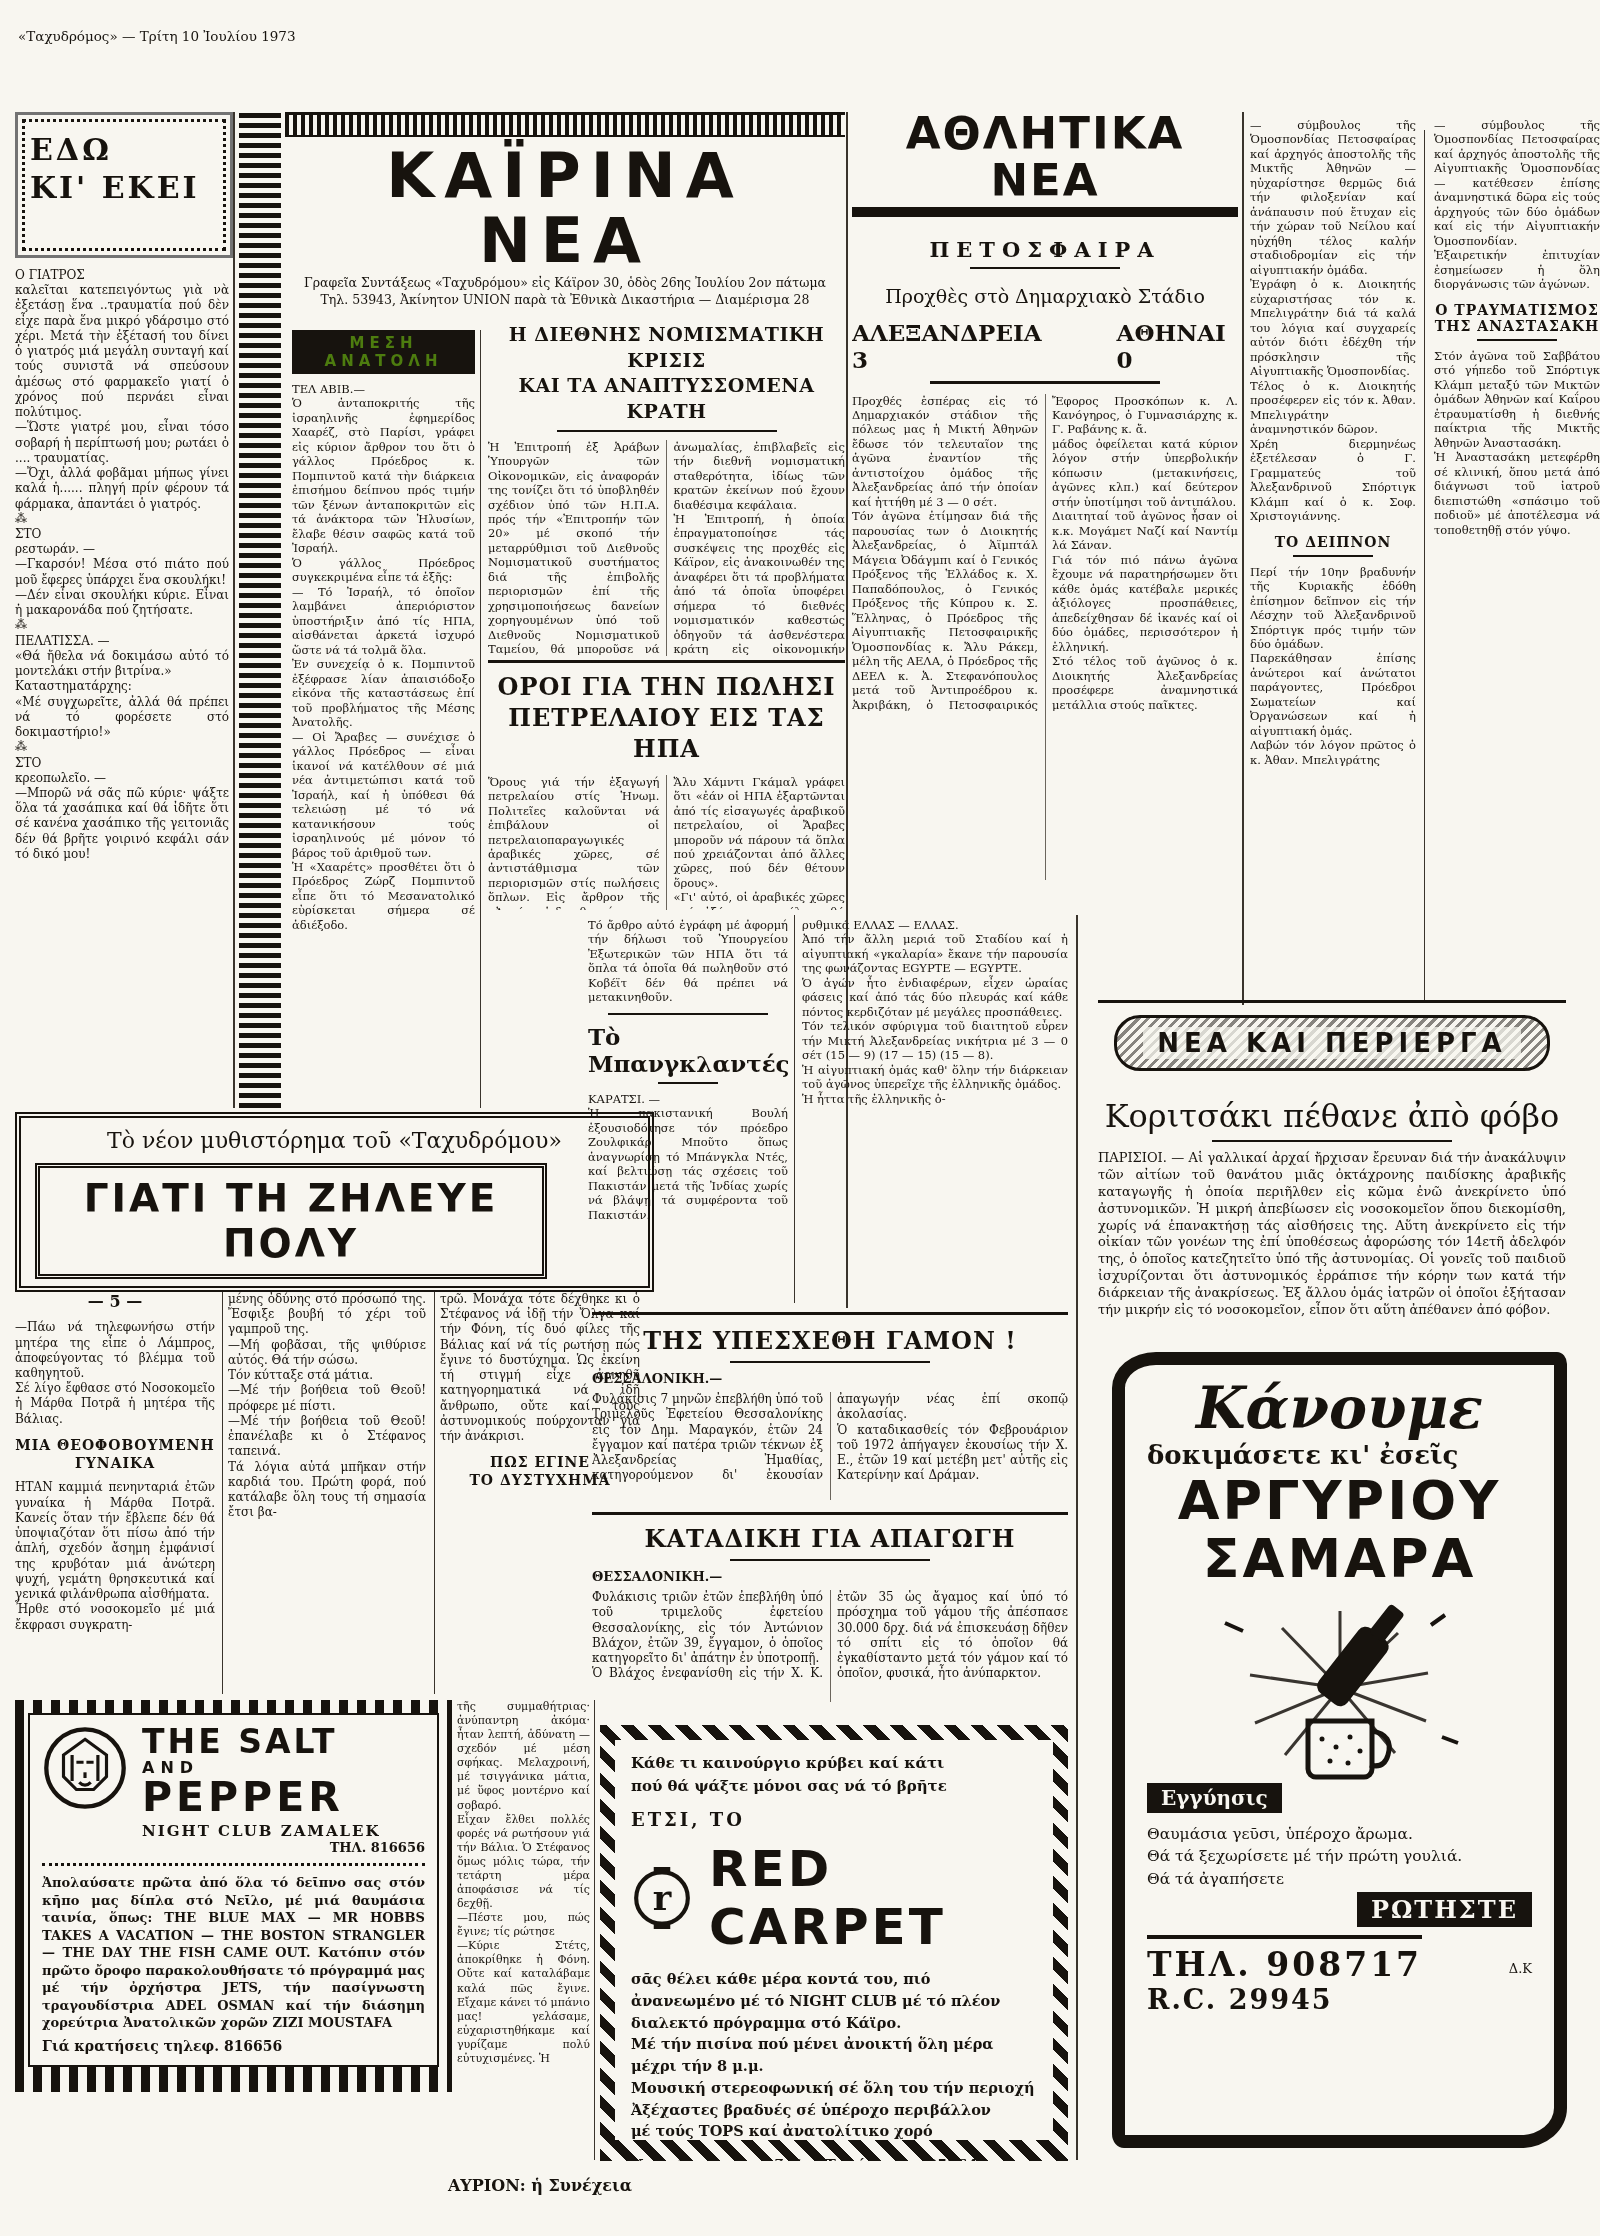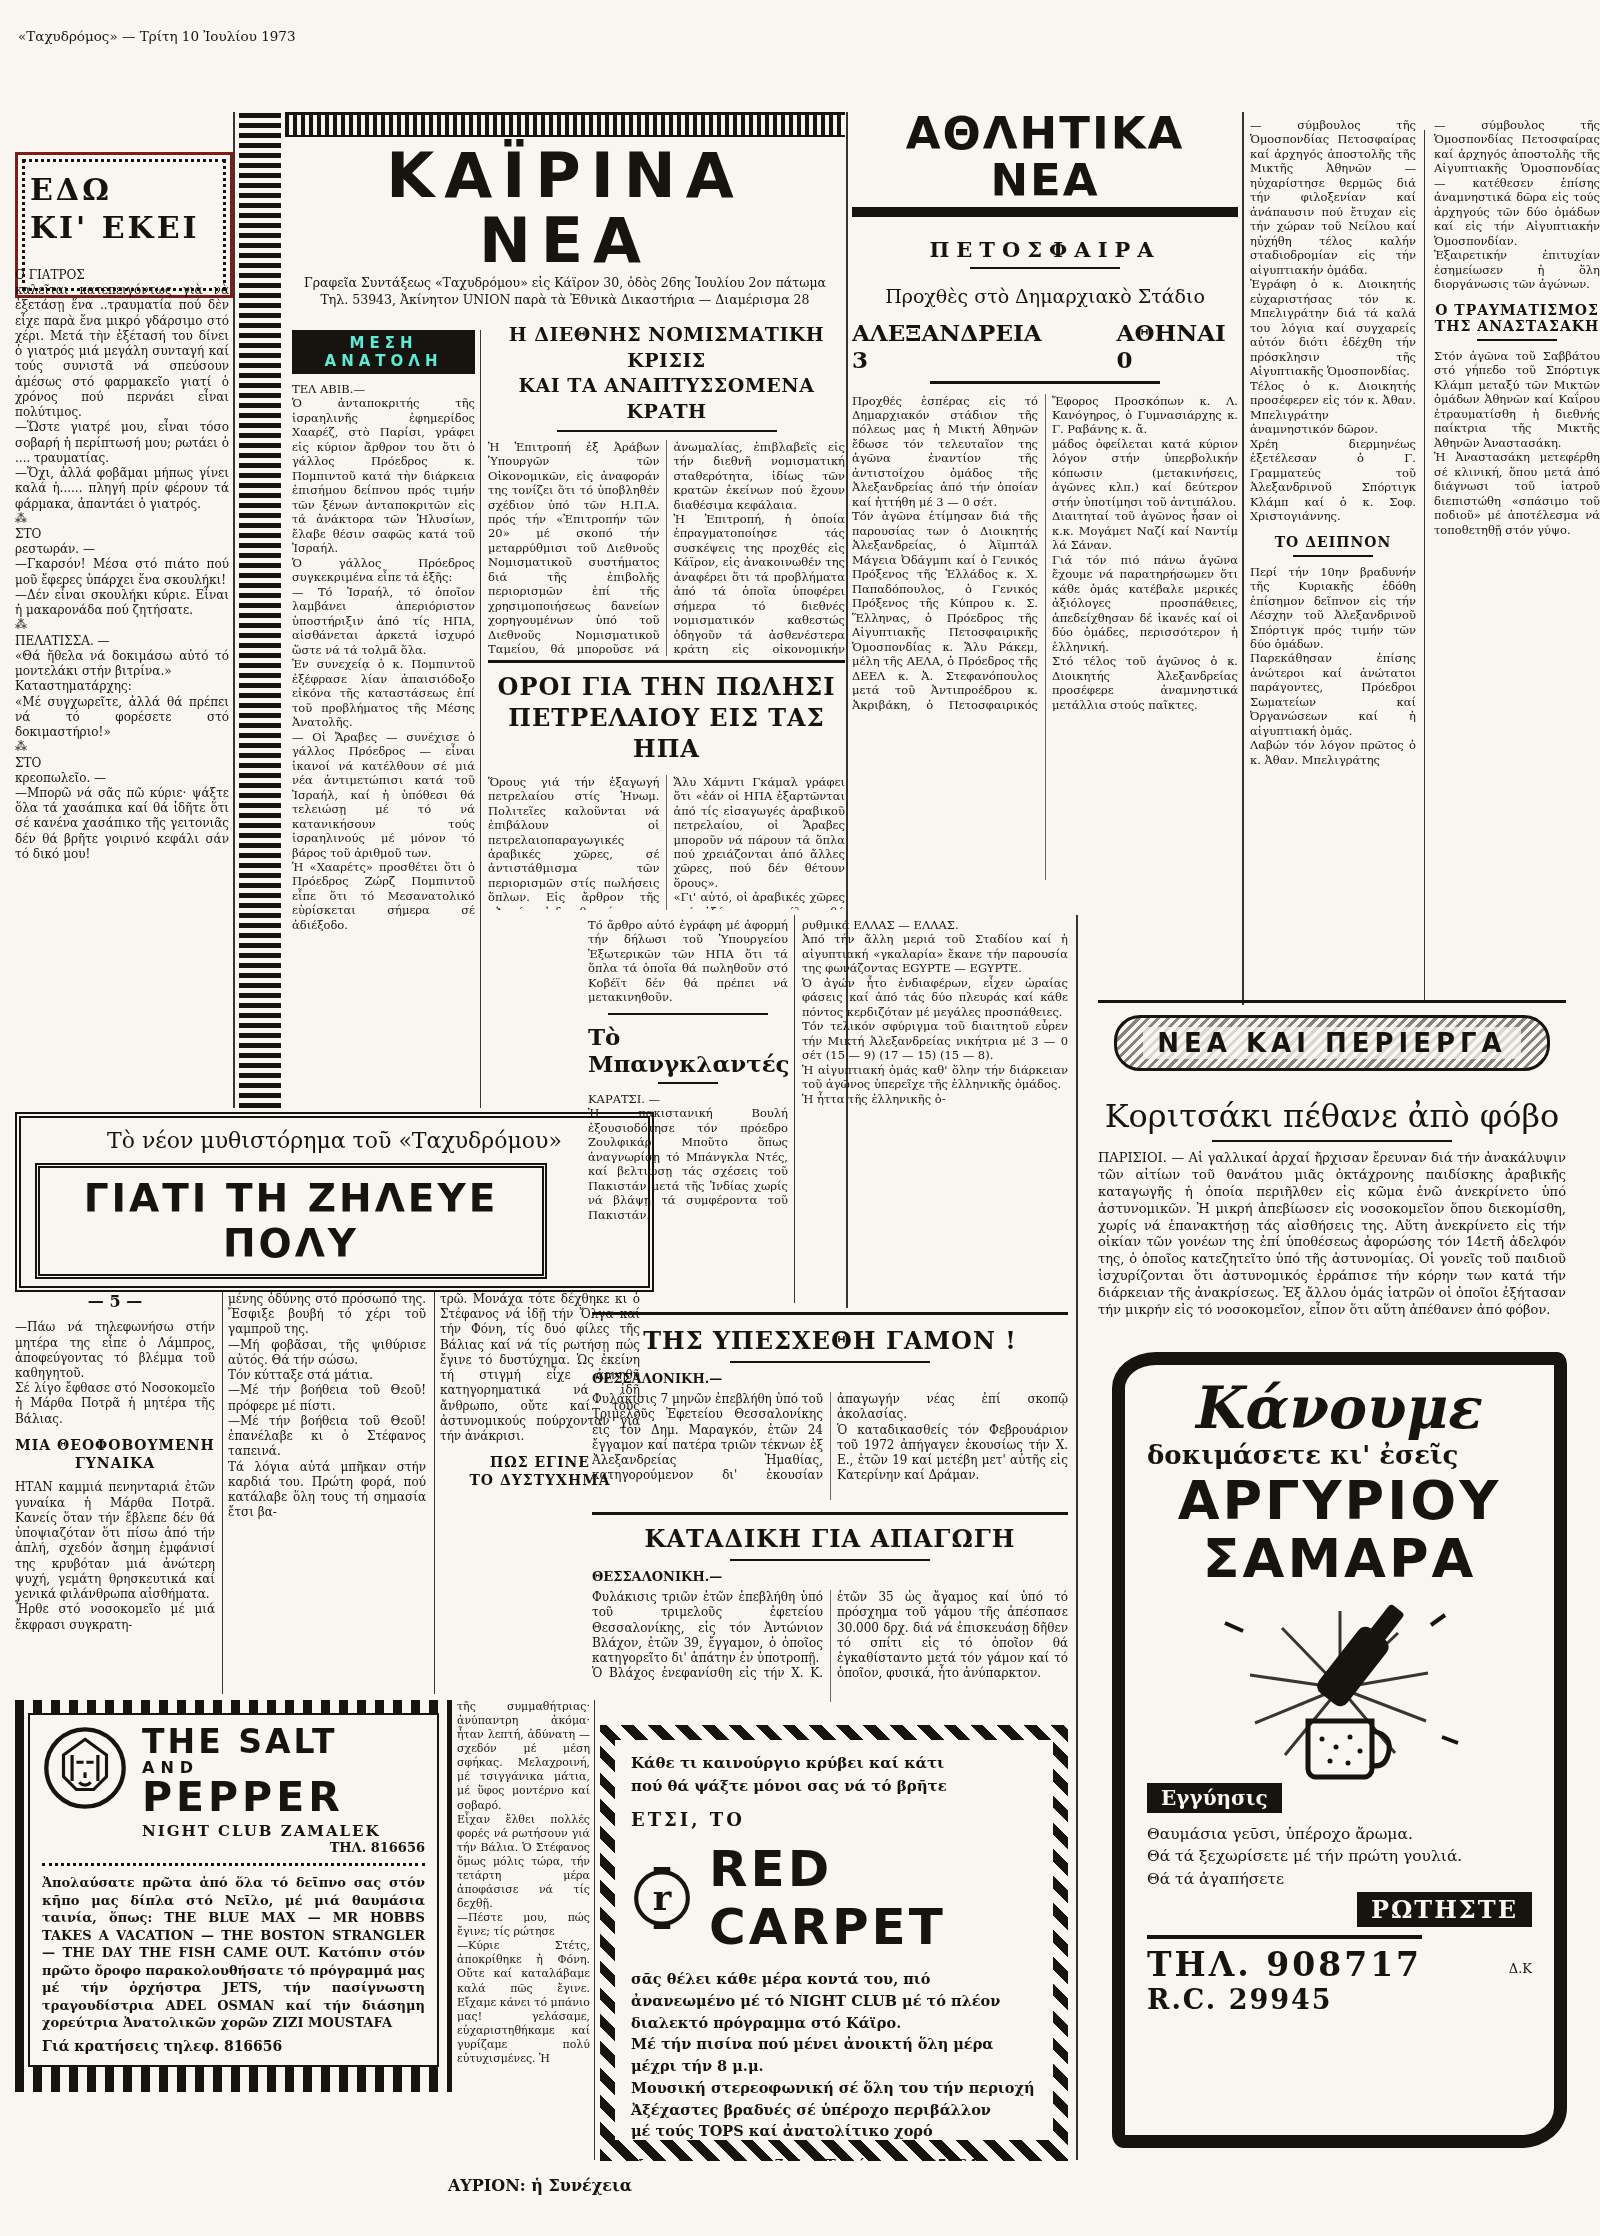--- a/index.html
+++ b/index.html
@@ -18,24 +18,24 @@
   .underbar{display:block;width:170px;height:2px;background:#17130e;margin:5px auto 8px;}
 
   
   .hatch-v{background:repeating-linear-gradient(0deg,#17130e 0 5px,#f8f6f0 5px 10px);}
   .bar-h{background:repeating-linear-gradient(90deg,#17130e 0 4px,#f8f6f0 4px 8px);
          border-top:3px solid #17130e;border-bottom:2px solid #17130e;}
   .masthead-title{font-family:"DejaVu Sans",sans-serif;font-weight:900;font-size:62px;
                   letter-spacing:10px;text-align:center;line-height:1.05;margin:6px 0 2px;}
   .addr{font-size:12.5px;text-align:center;line-height:1.35;}
 
-  .box-edo{border:3px solid #7f1d1d;outline:3px dotted #17130e;outline-offset:-10px;padding:16px 12px;margin-top:40px;}
+  .box-edo{border:3px solid #737373;outline:3px dotted #17130e;outline-offset:-10px;padding:16px 12px;}
   .edo-title{font-size:30px;font-weight:bold;letter-spacing:3px;line-height:1.25;}
 
-  .mideast-label{display:block;background:#17130e;color:#5eead4;font-weight:bold;font-size:15px;
+  .mideast-label{display:block;background:#17130e;color:#4d7c0f;font-weight:bold;font-size:15px;
                  letter-spacing:5px;text-align:center;padding:4px 2px;margin-bottom:8px;
                  font-family:"DejaVu Sans",sans-serif;}
 
   .art-headline{font-size:19px;font-weight:bold;text-align:center;line-height:1.35;letter-spacing:.5px;}
   .big-headline{font-size:24px;font-weight:bold;text-align:center;line-height:1.3;letter-spacing:1px;}
 
   
   .sports-banner{font-family:"DejaVu Sans",sans-serif;font-weight:900;font-size:45px;
                  letter-spacing:2px;text-align:center;border-bottom:10px solid #17130e;
                  padding-bottom:2px;line-height:1.05;}

